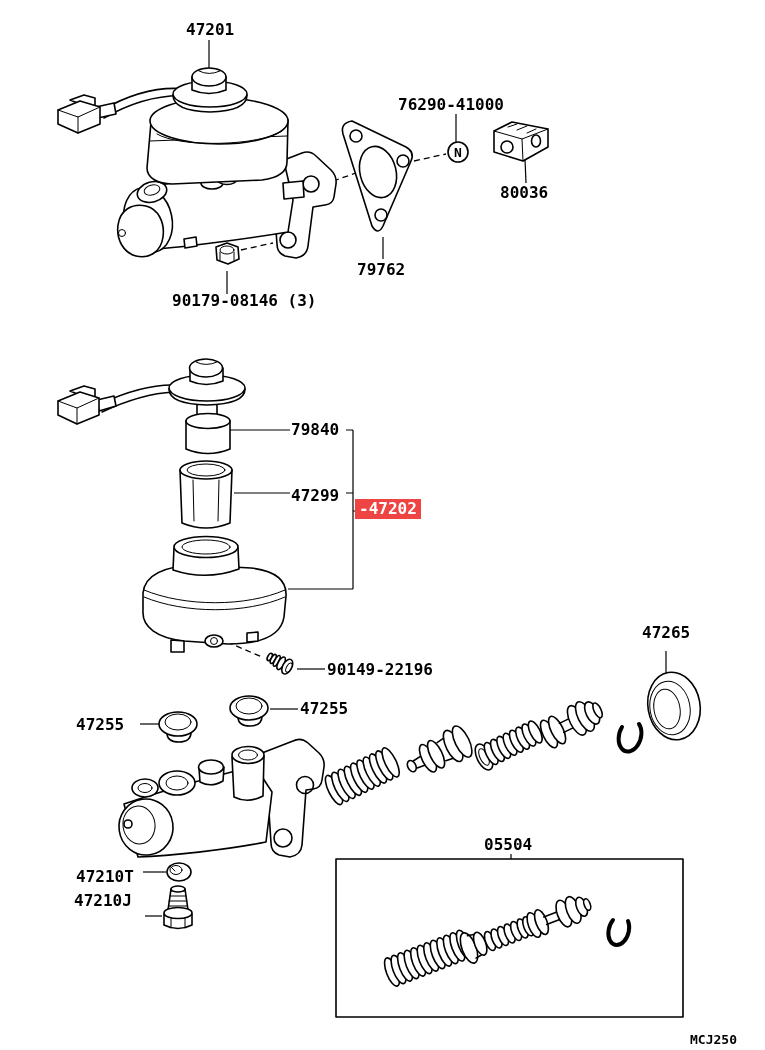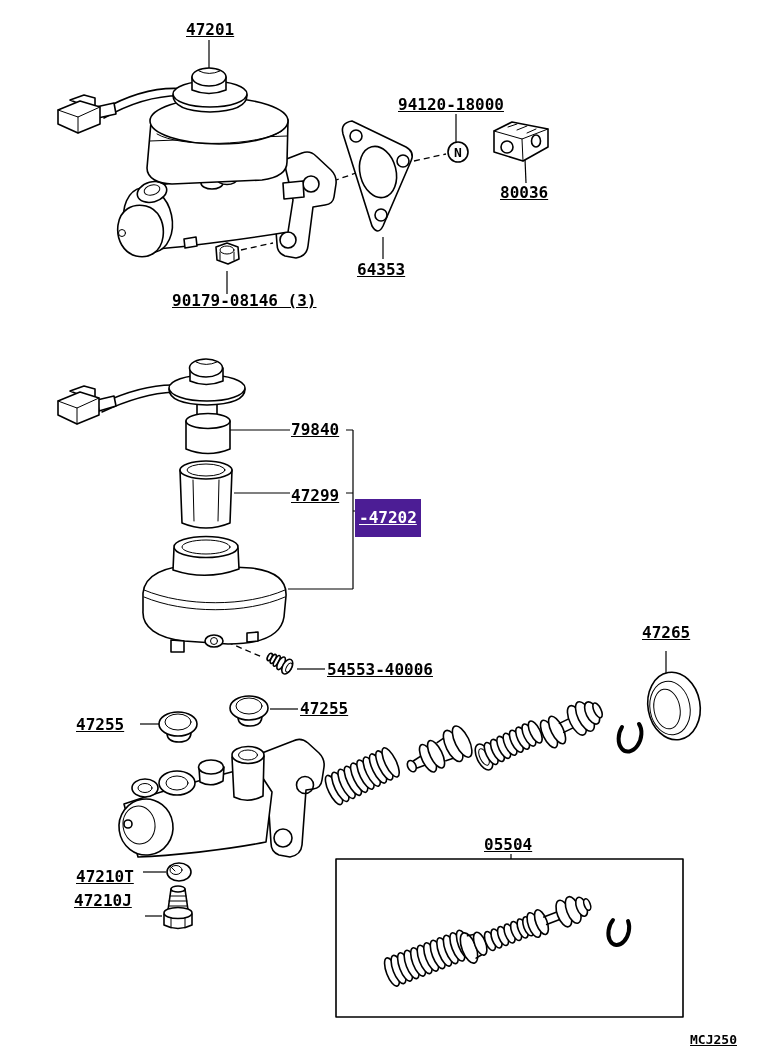--- a/index.html
+++ b/index.html
@@ -1,21 +1,21 @@
 <!DOCTYPE html>
 <html><head>
 <meta charset="utf-8">
 <style>
   html,body{margin:0;padding:0;background:#fff;}
   .canvas{position:relative;width:765px;height:1050px;background:#ffffff;overflow:hidden;
           font-family:"DejaVu Sans Mono",monospace;}
   .canvas svg{position:absolute;left:0;top:0;}
   .lbl{position:absolute;font:700 16px "DejaVu Sans Mono",monospace;color:#000;
-       white-space:nowrap;line-height:17px;text-decoration:underline;}
-  .lbl.hl{background:#4c1d95;color:#fff;padding:10px 4px;line-height:18px;}
+       white-space:nowrap;line-height:17px;}
+  .lbl.hl{background:#ef4444;color:#fff;padding:1px 4px;line-height:18px;}
   .lbl.code{font-size:13px;}
   
   .s{stroke:#000;stroke-width:1.6;fill:none;stroke-linecap:round;stroke-linejoin:round;}
   .sf{stroke:#000;stroke-width:1.6;fill:#fff;stroke-linecap:round;stroke-linejoin:round;}
   .thin{stroke-width:1;}
   .lead{stroke:#000;stroke-width:1.2;fill:none;}
   .dash{stroke:#000;stroke-width:1.3;fill:none;stroke-dasharray:6 4;}
   .ring{stroke:#000;stroke-width:4;fill:none;stroke-linecap:round;}
 </style>
 </head>
@@ -308,28 +308,28 @@
           <ellipse class="sf" cx="42" cy="0" rx="6.5" ry="14"></ellipse>
       <ellipse class="sf" cx="51" cy="0" rx="5" ry="10"></ellipse>
           <ellipse class="sf" cx="57" cy="0" rx="3" ry="6"></ellipse>
     </g>
     <path class="ring" d="M 628,921 A 10,15 15 1 1 613,920"></path>
   </g>
 
 </svg>
 
 <div class="lbl" style="left:186px;top:21px">47201</div>
-<div class="lbl" style="left:398px;top:96px">94120-18000</div>
+<div class="lbl" style="left:398px;top:96px">76290-41000</div>
 <div class="lbl" style="left:500px;top:184px">80036</div>
-<div class="lbl" style="left:357px;top:261px">64353</div>
+<div class="lbl" style="left:357px;top:261px">79762</div>
 <div class="lbl" style="left:172px;top:292px">90179-08146 (3)</div>
 <div class="lbl" style="left:291px;top:421px">79840</div>
 <div class="lbl" style="left:291px;top:487px">47299</div>
 <div class="lbl hl" style="left:355px;top:499px">-47202</div>
-<div class="lbl" style="left:327px;top:661px">54553-40006</div>
+<div class="lbl" style="left:327px;top:661px">90149-22196</div>
 <div class="lbl" style="left:300px;top:700px">47255</div>
 <div class="lbl" style="left:76px;top:716px">47255</div>
 <div class="lbl" style="left:642px;top:624px">47265</div>
 <div class="lbl" style="left:74px;top:892px">47210J</div>
 <div class="lbl" style="left:76px;top:868px">47210T</div>
 <div class="lbl" style="left:484px;top:836px">05504</div>
 <div class="lbl code" style="left:690px;top:1031px">MCJ250</div>
 
 </div>
 

